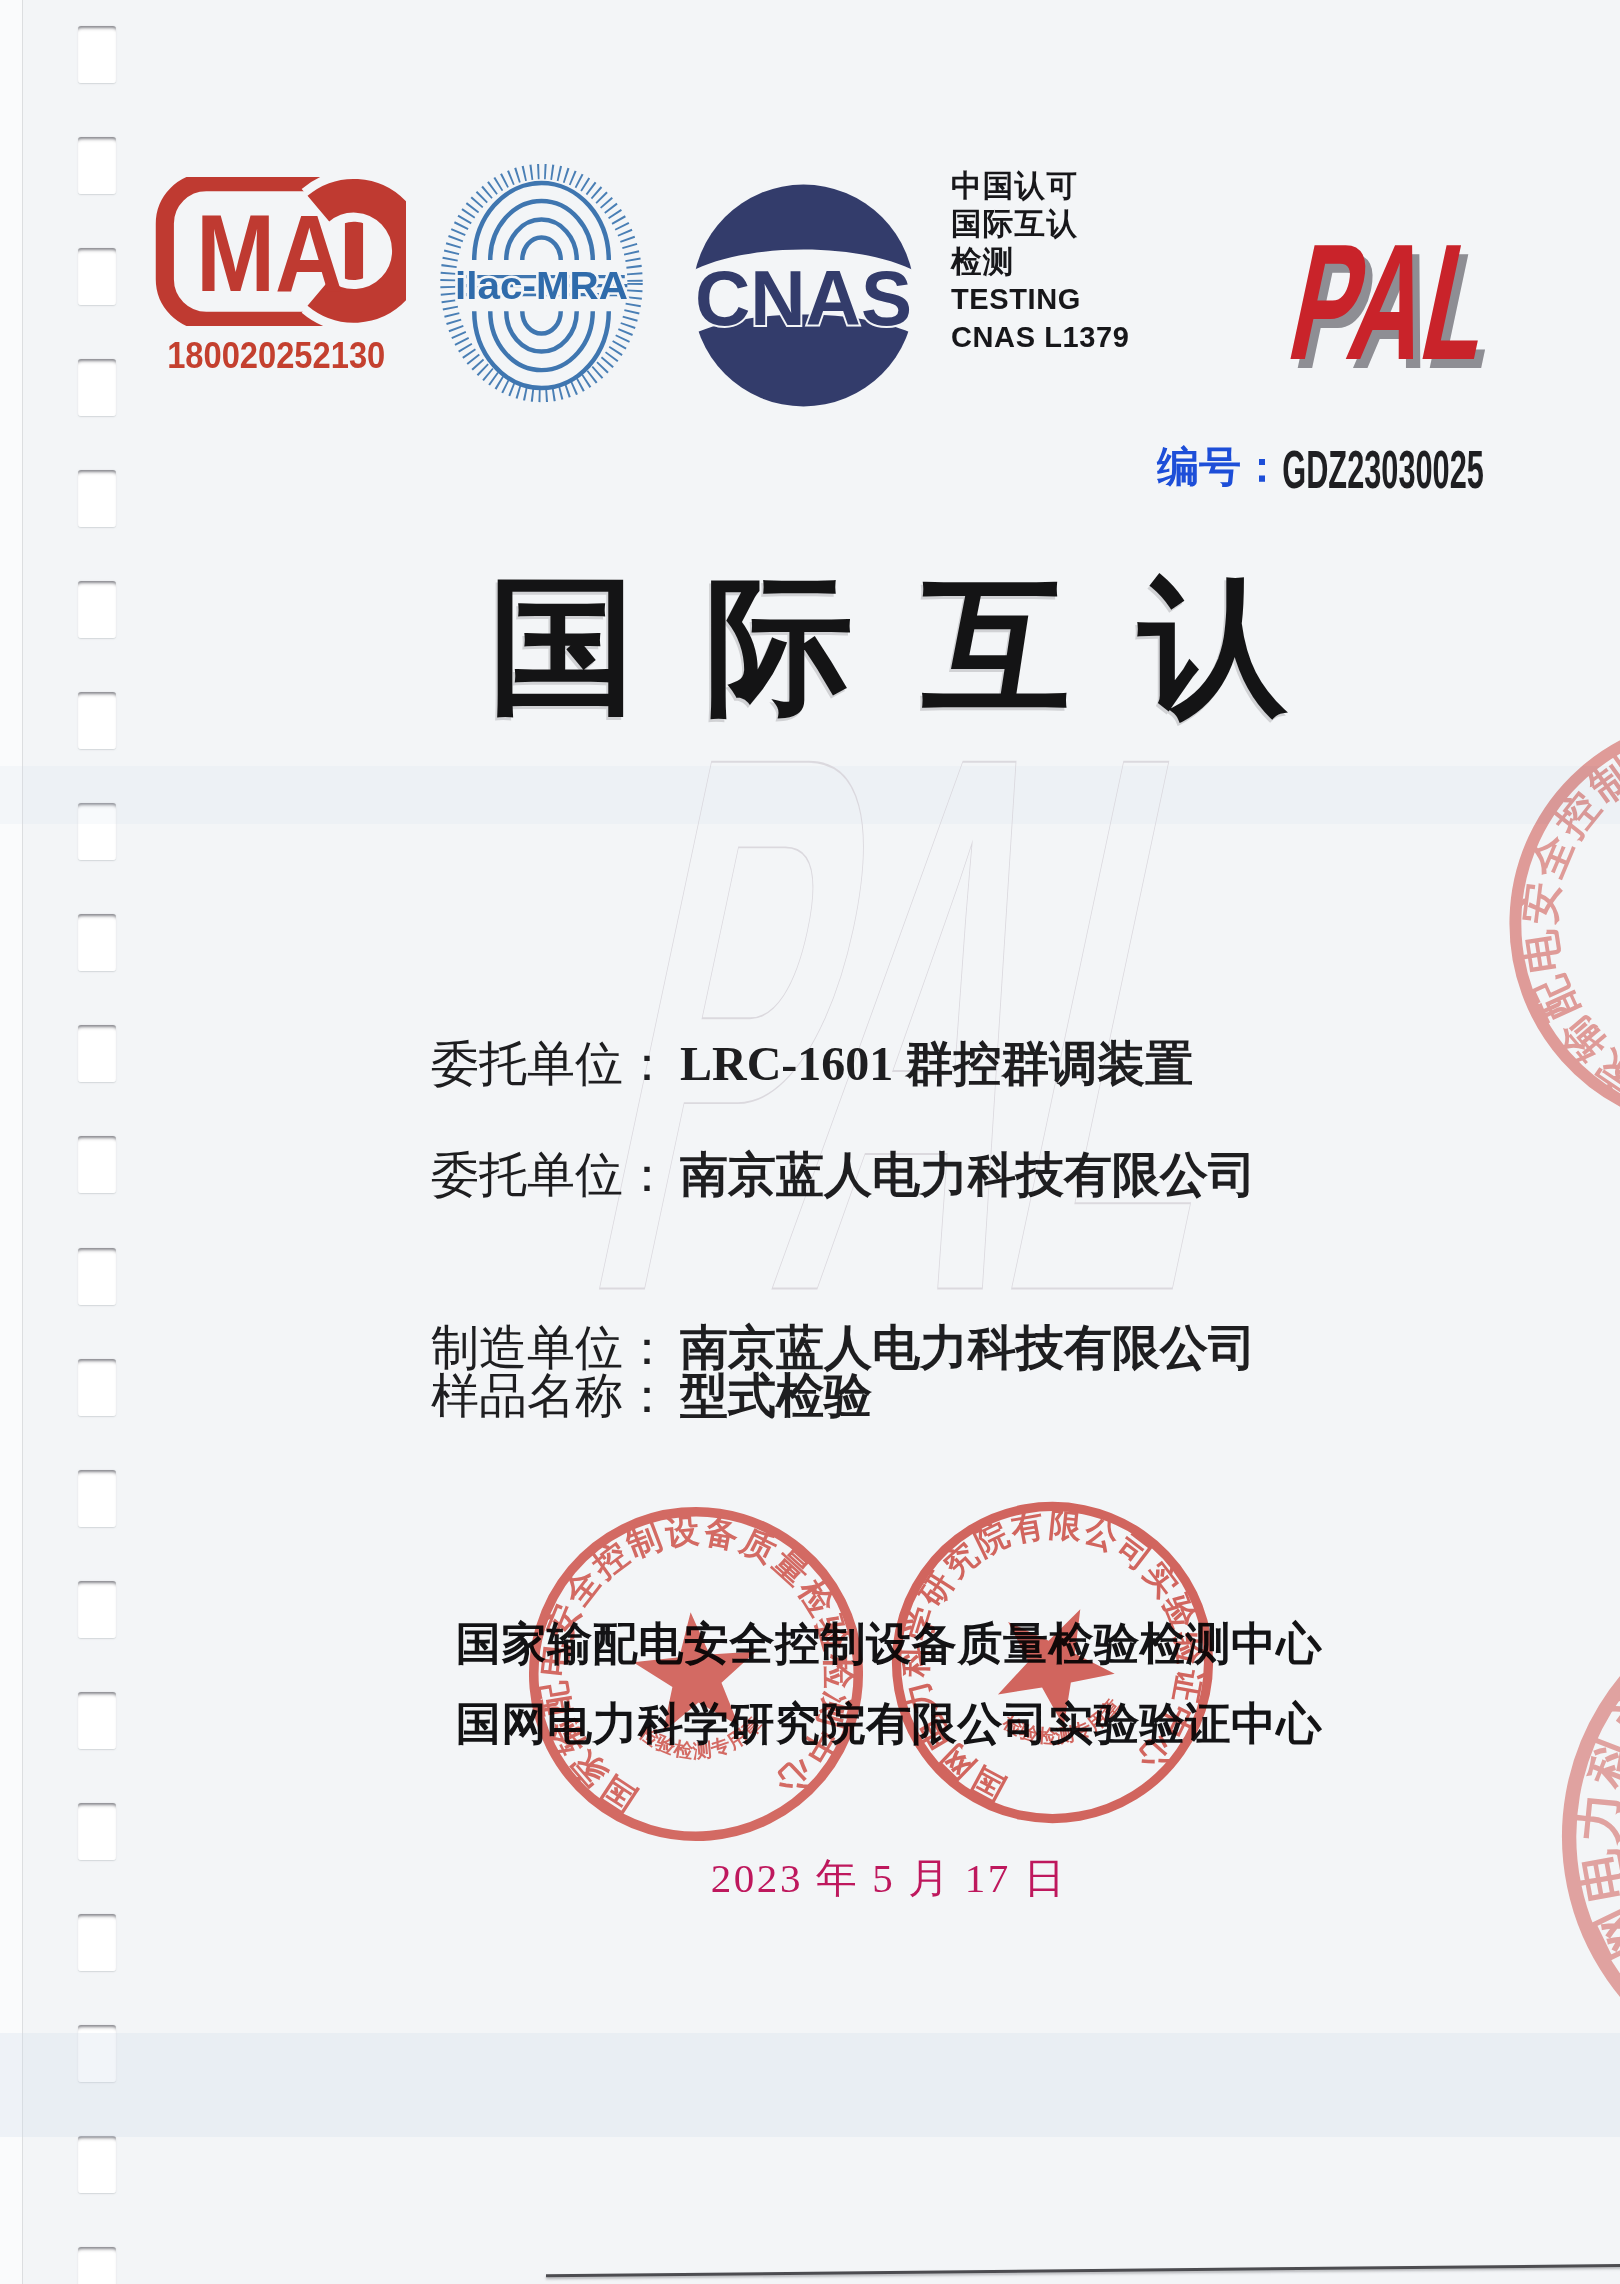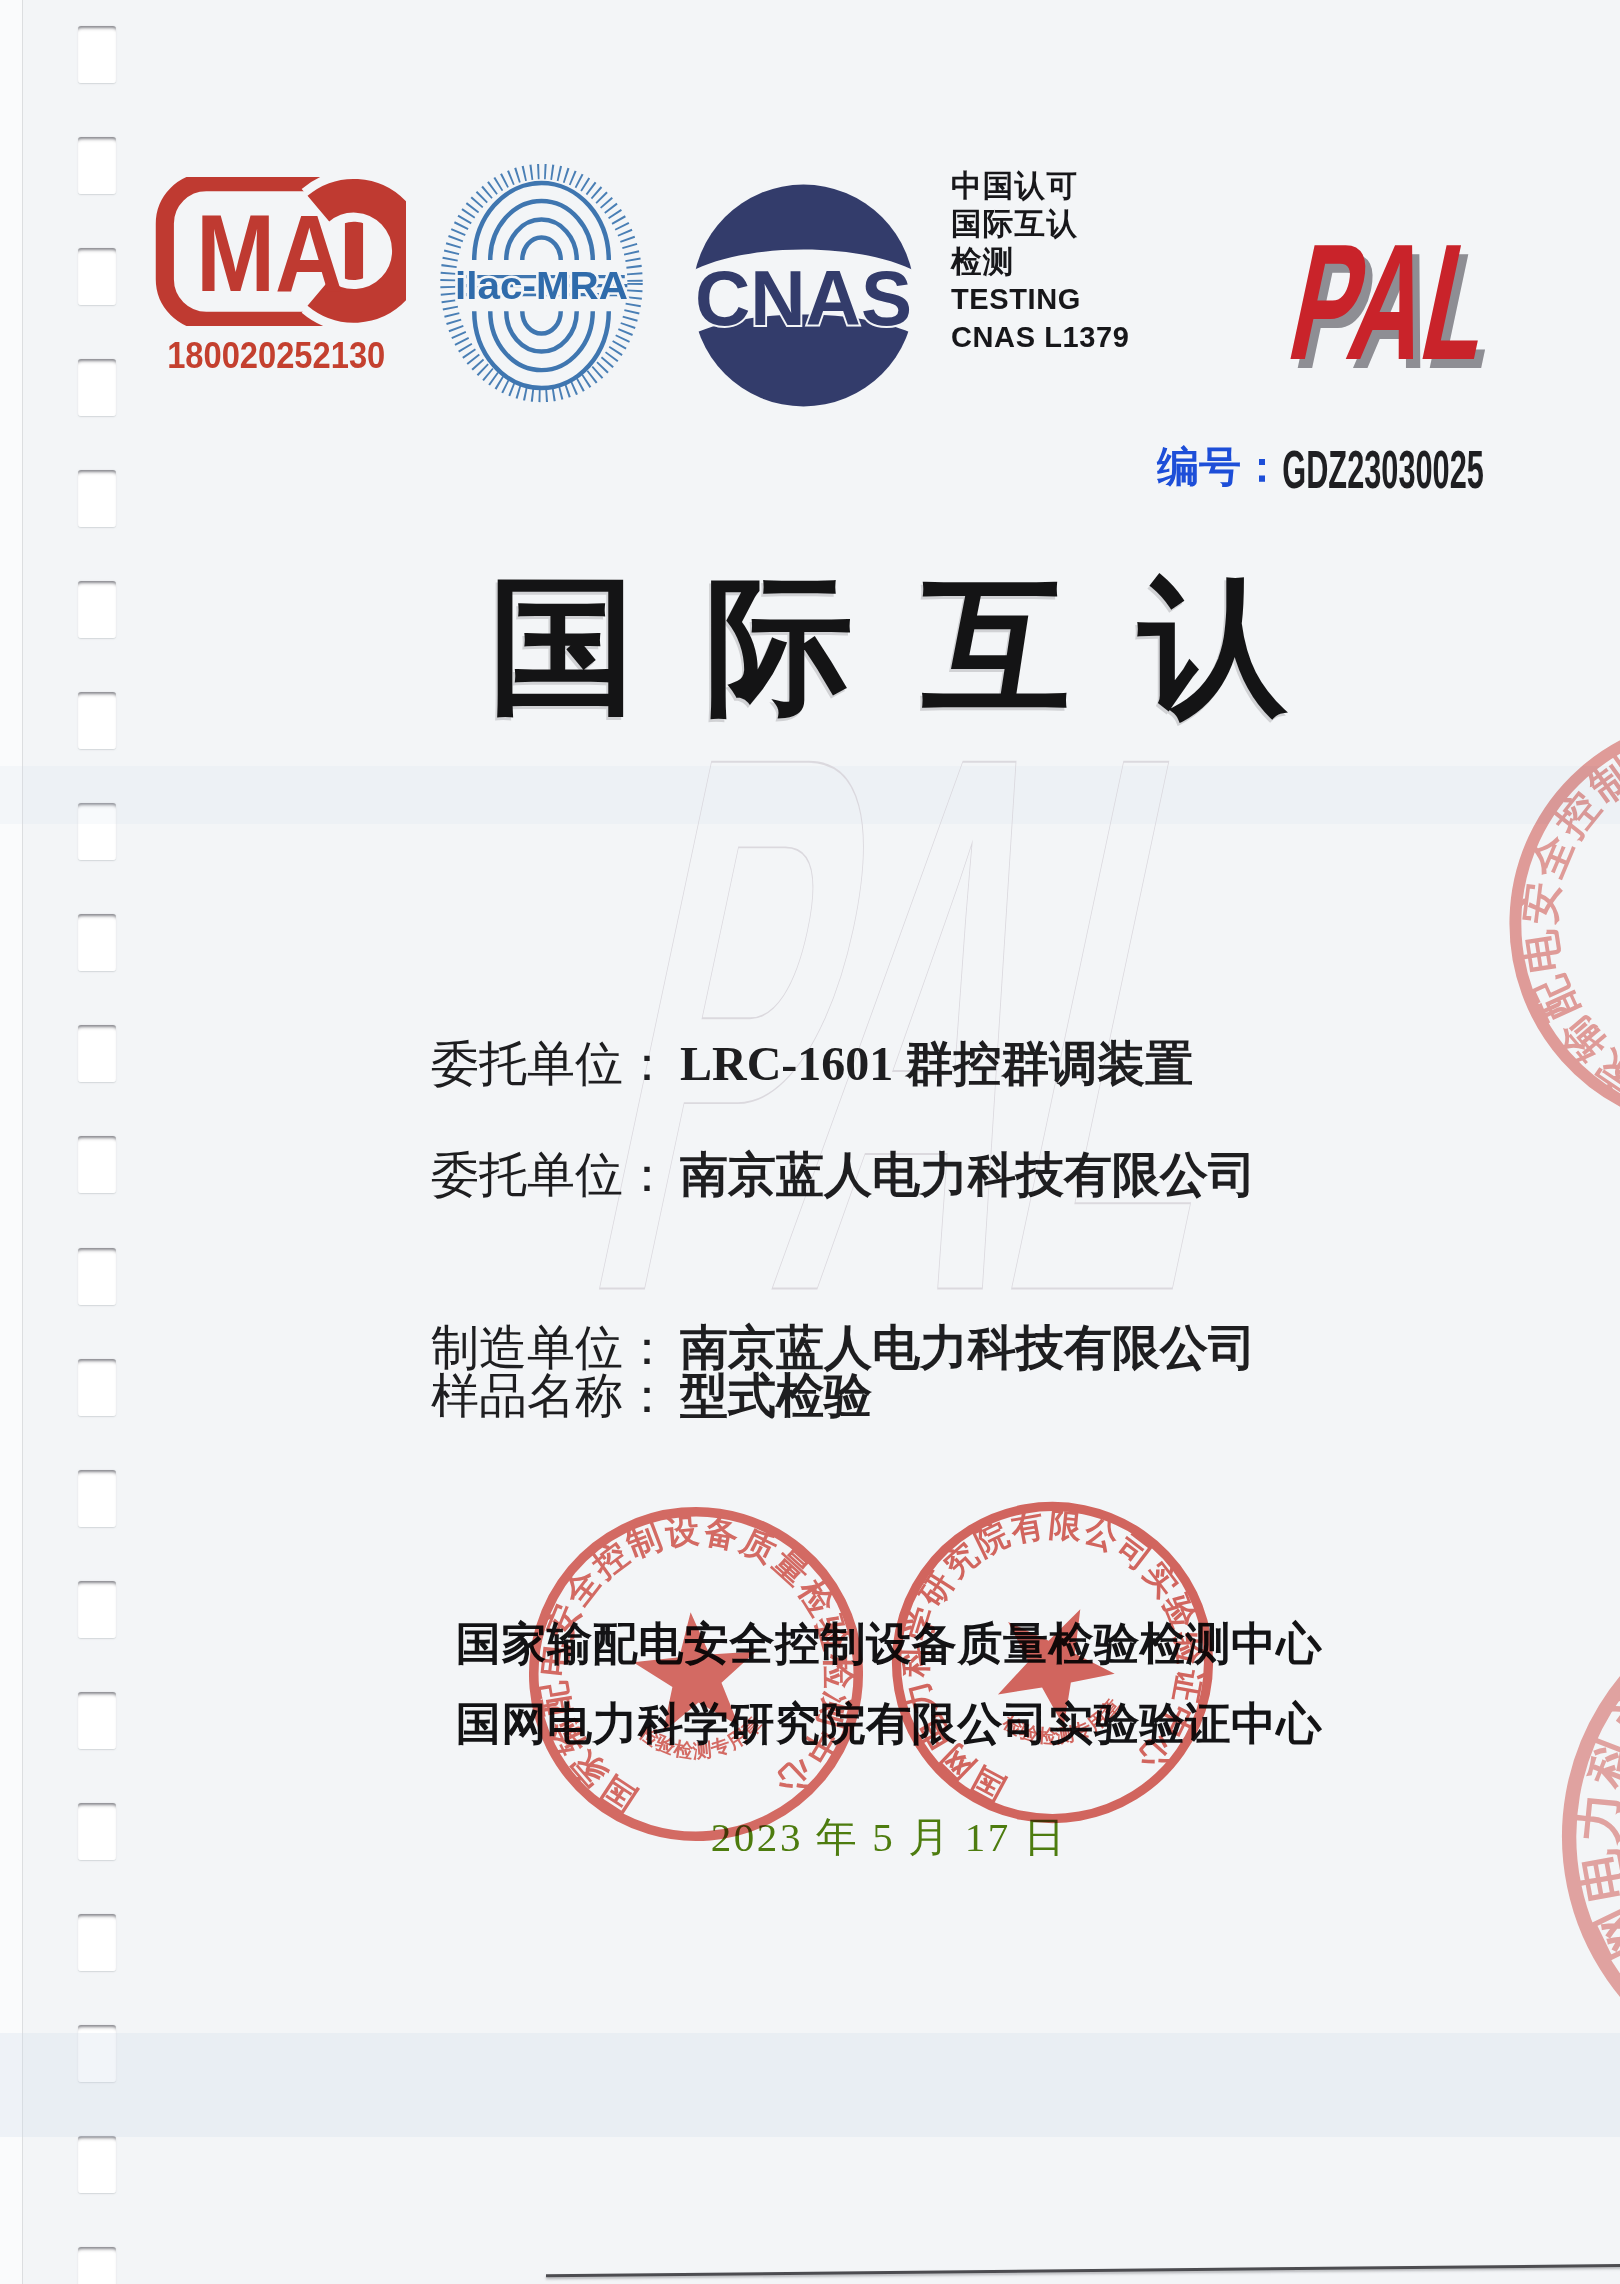--- a/index.html
+++ b/index.html
@@ -43,21 +43,21 @@
   
   .field{left:431px;font-size:48px;line-height:55px;color:#1e1e20;white-space:nowrap;}
   .field .val{margin-left:9px;font-weight:bold;}
   .f0{top:1036px;} .f1{top:1147px;text-align:right;} .f2{top:1320px;} .f3{top:1368px;}
   
   .org{
     left:158px;width:1462px;text-align:center;font-family:"Liberation Sans",sans-serif;
     font-weight:800;font-size:45px;letter-spacing:0.6px;color:#131315;white-space:nowrap;
   }
   .org1{top:1614px;} .org2{top:1694px;}
-  .date{left:158px;width:1462px;text-align:center;top:1810px;font-size:41px;color:#4d7c0f;letter-spacing:2.6px;}
+  .date{left:158px;width:1462px;text-align:center;top:1851px;font-size:41px;color:#be185d;letter-spacing:2.6px;}
   
   .stamp{mix-blend-mode:multiply;}
   .stamp-left{left:527px;top:1505px;transform:rotate(-5deg);opacity:.85;}
   .stamp-right{left:890px;top:1500px;transform:rotate(-10deg);opacity:.88;}
   .stamp-edge-top{left:1507px;top:714px;transform:rotate(-20deg);opacity:.55;}
   .stamp-edge-bottom{left:1559px;top:1583px;transform:rotate(10deg);opacity:.5;}
   .stamp text{font-family:"Liberation Sans",sans-serif;font-weight:700;}
 </style>
 </head>
 <body>

